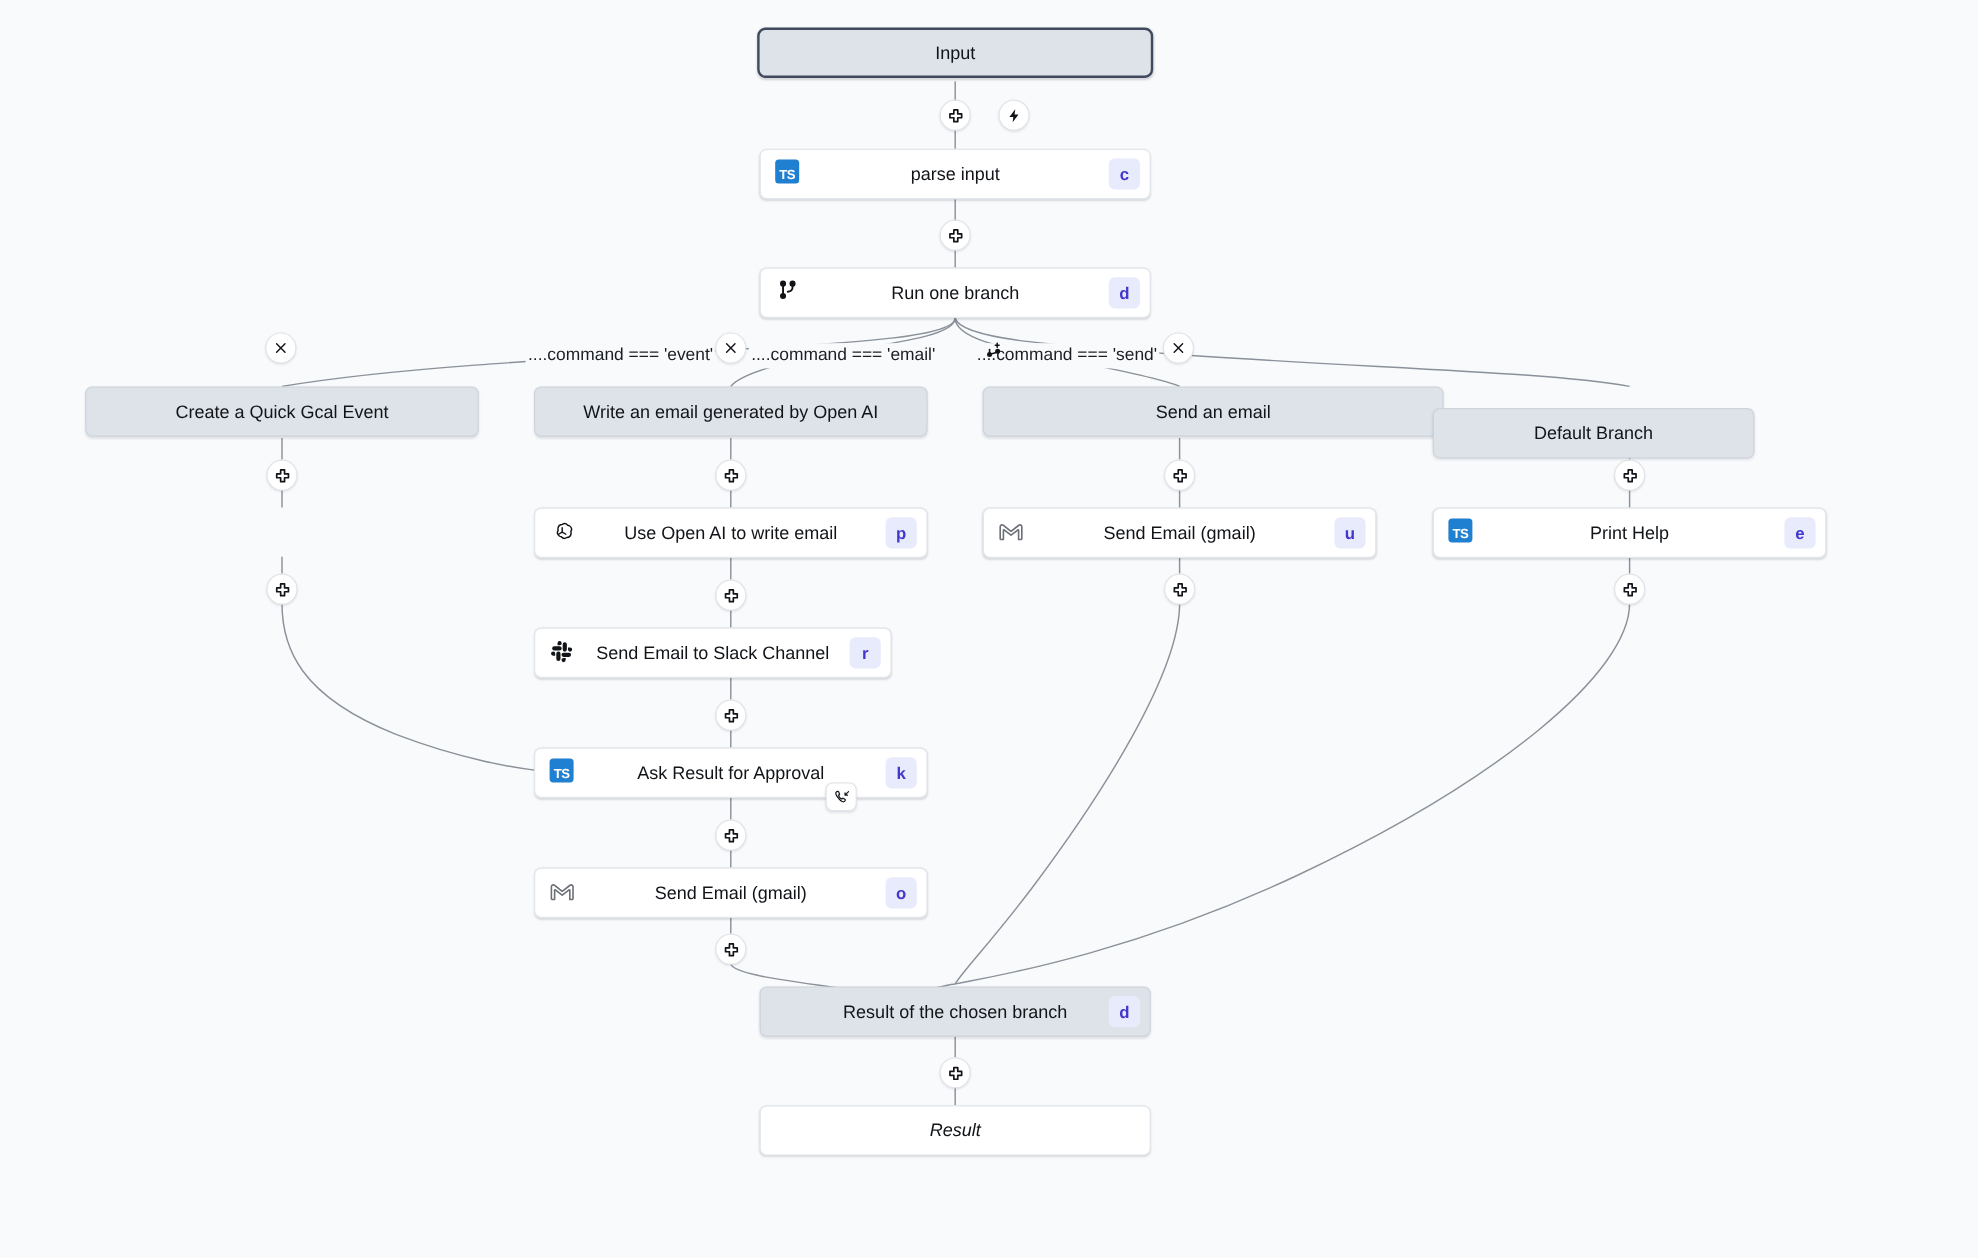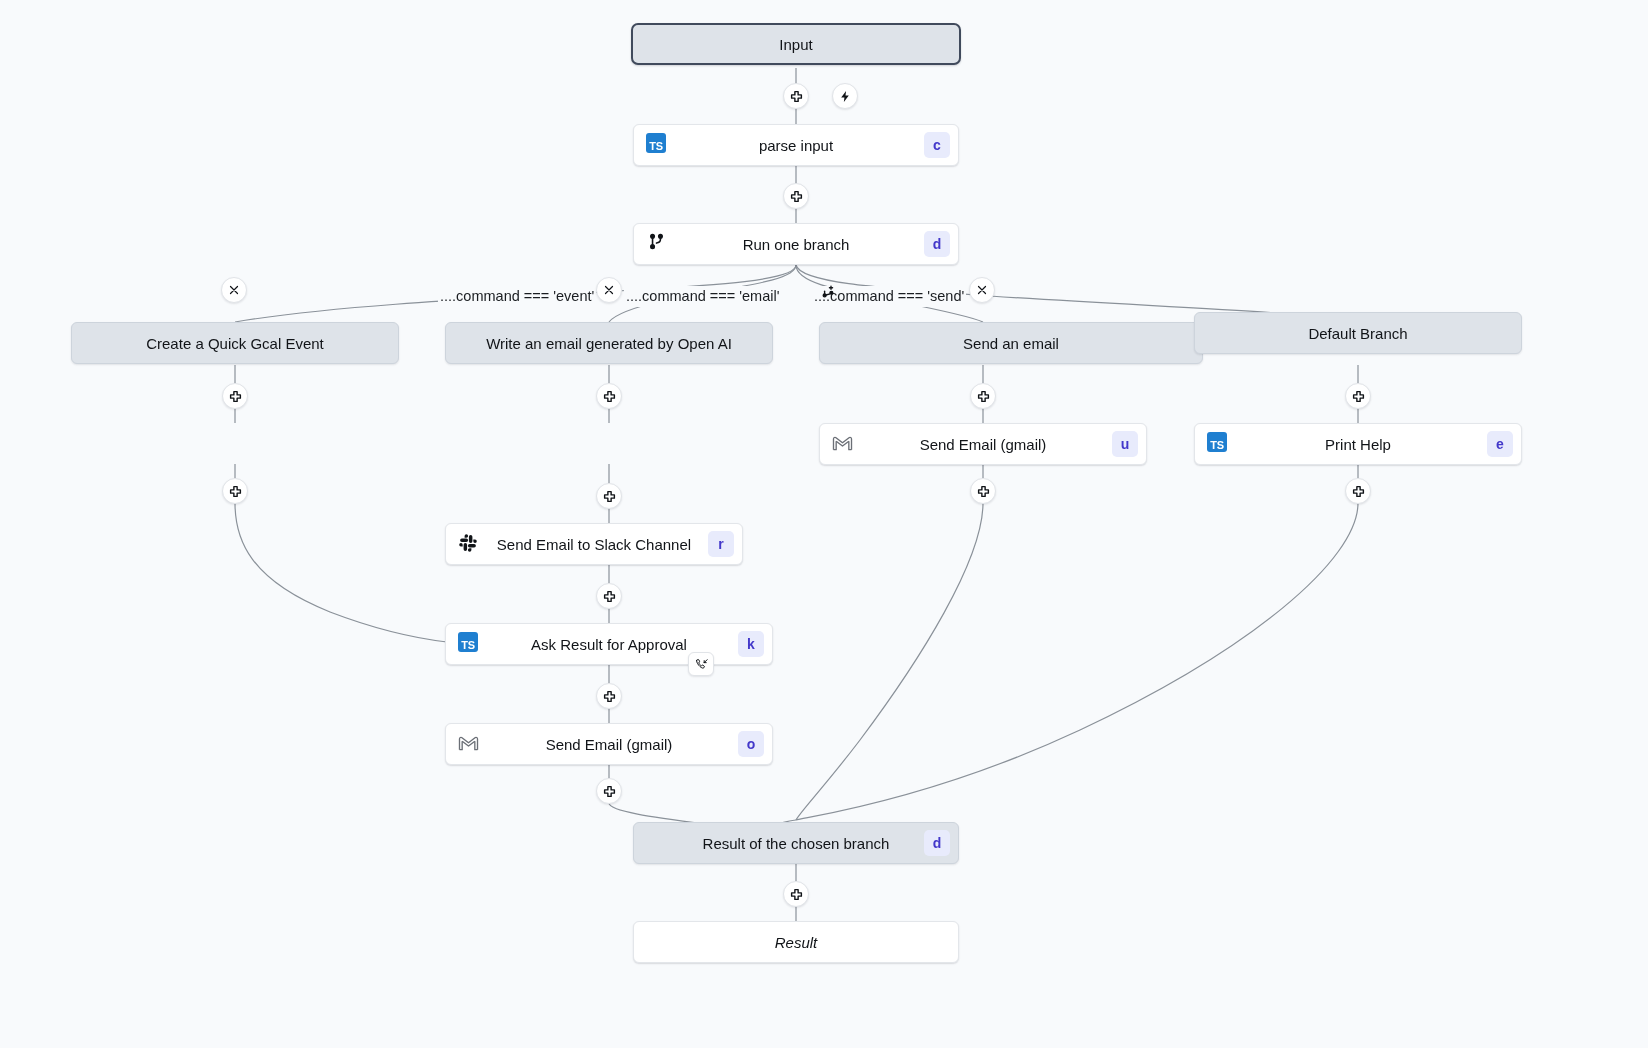--- a/index.html
+++ b/index.html
@@ -229,21 +229,21 @@
 
   <div class="node ghost" style="left:71px;top:322px;width:328px;">
     <span class="label">Create a Quick Gcal Event</span>
   </div>
   <div class="node ghost" style="left:445px;top:322px;width:328px;">
     <span class="label">Write an email generated by Open AI</span>
   </div>
   <div class="node ghost" style="left:819px;top:322px;width:384px;">
     <span class="label">Send an email</span>
   </div>
-  <div class="node ghost" style="left:1194px;top:312px;width:328px;">
+  <div class="node ghost" style="left:1194px;top:340px;width:268px;">
     <span class="label">Default Branch</span>
   </div>
 
   <div class="handle" style="left:222px;top:383px;">
     <svg width="13" height="13" viewBox="0 0 24 24" fill="none" stroke="#111418" stroke-width="2.6" stroke-linejoin="round">
         <path d="M9 3h6v6h6v6h-6v6H9v-6H3V9h6z"></path>
       </svg>
   </div>
   <div class="handle" style="left:596px;top:383px;">
     <svg width="13" height="13" viewBox="0 0 24 24" fill="none" stroke="#111418" stroke-width="2.6" stroke-linejoin="round">
@@ -255,20 +255,31 @@
         <path d="M9 3h6v6h6v6h-6v6H9v-6H3V9h6z"></path>
       </svg>
   </div>
   <div class="handle" style="left:1345px;top:383px;">
     <svg width="13" height="13" viewBox="0 0 24 24" fill="none" stroke="#111418" stroke-width="2.6" stroke-linejoin="round">
         <path d="M9 3h6v6h6v6h-6v6H9v-6H3V9h6z"></path>
       </svg>
   </div>
 
 
+  <div class="node step" style="left:445px;top:423px;width:328px;">
+    <span class="ico">
+      <svg width="23" height="23" viewBox="0 0 24 24" fill="none" stroke="#111418" stroke-width="1.25" stroke-linejoin="round">
+        <path d="M12 3.1c1.5-1.1 3.6-.8 4.8.6.6.1 1.2.3 1.7.7 1.6 1.1 2 3.2 1 4.8.2.6.3 1.2.2 1.8-.2 1.9-1.8 3.3-3.7 3.4-1.5 1.1-3.6.8-4.8-.6-.6-.1-1.2-.3-1.7-.7-1.6-1.1-2-3.2-1-4.8-.2-.6-.3-1.2-.2-1.8.2-1.9 1.8-3.3 3.7-3.4z" transform="translate(0 2.2) scale(1.0)"></path>
+        <path d="M12 7.6v4.3l3.6 2.1"></path>
+        <path d="M12 11.9 8.4 14"></path>
+      </svg>
+    </span>
+    <span class="label">Use Open AI to write email</span>
+    <span class="badge">p</span>
+  </div>
 
   <div class="node step" style="left:819px;top:423px;width:328px;">
     <span class="ico">
       <svg width="23" height="23" viewBox="0 0 24 24" fill="none" stroke="#6b6f76" stroke-width="1.4" stroke-linejoin="round">
         <path d="M2.6 18.4V7.2a1.6 1.6 0 0 1 2.6-1.25L12 11.2l6.8-5.25A1.6 1.6 0 0 1 21.4 7.2v11.2"></path>
         <path d="M2.6 18.4h2.8V9.6M21.4 18.4h-2.8V9.6"></path>
         <path d="M5.4 9.6 12 14.6l6.6-5"></path>
       </svg>
     </span>
     <span class="label">Send Email (gmail)</span>

